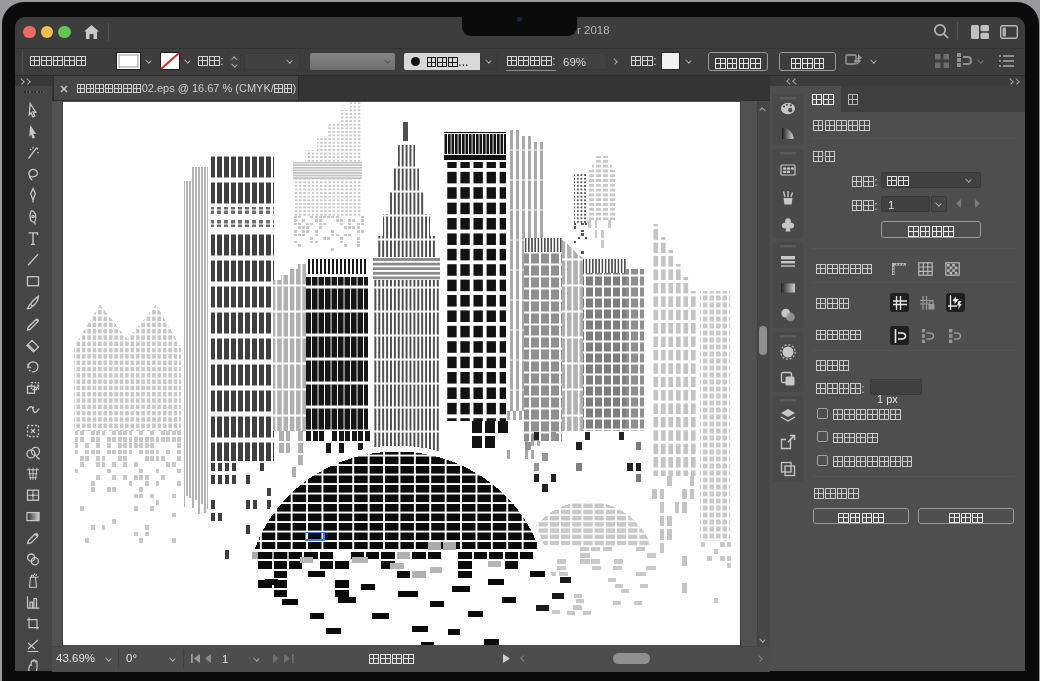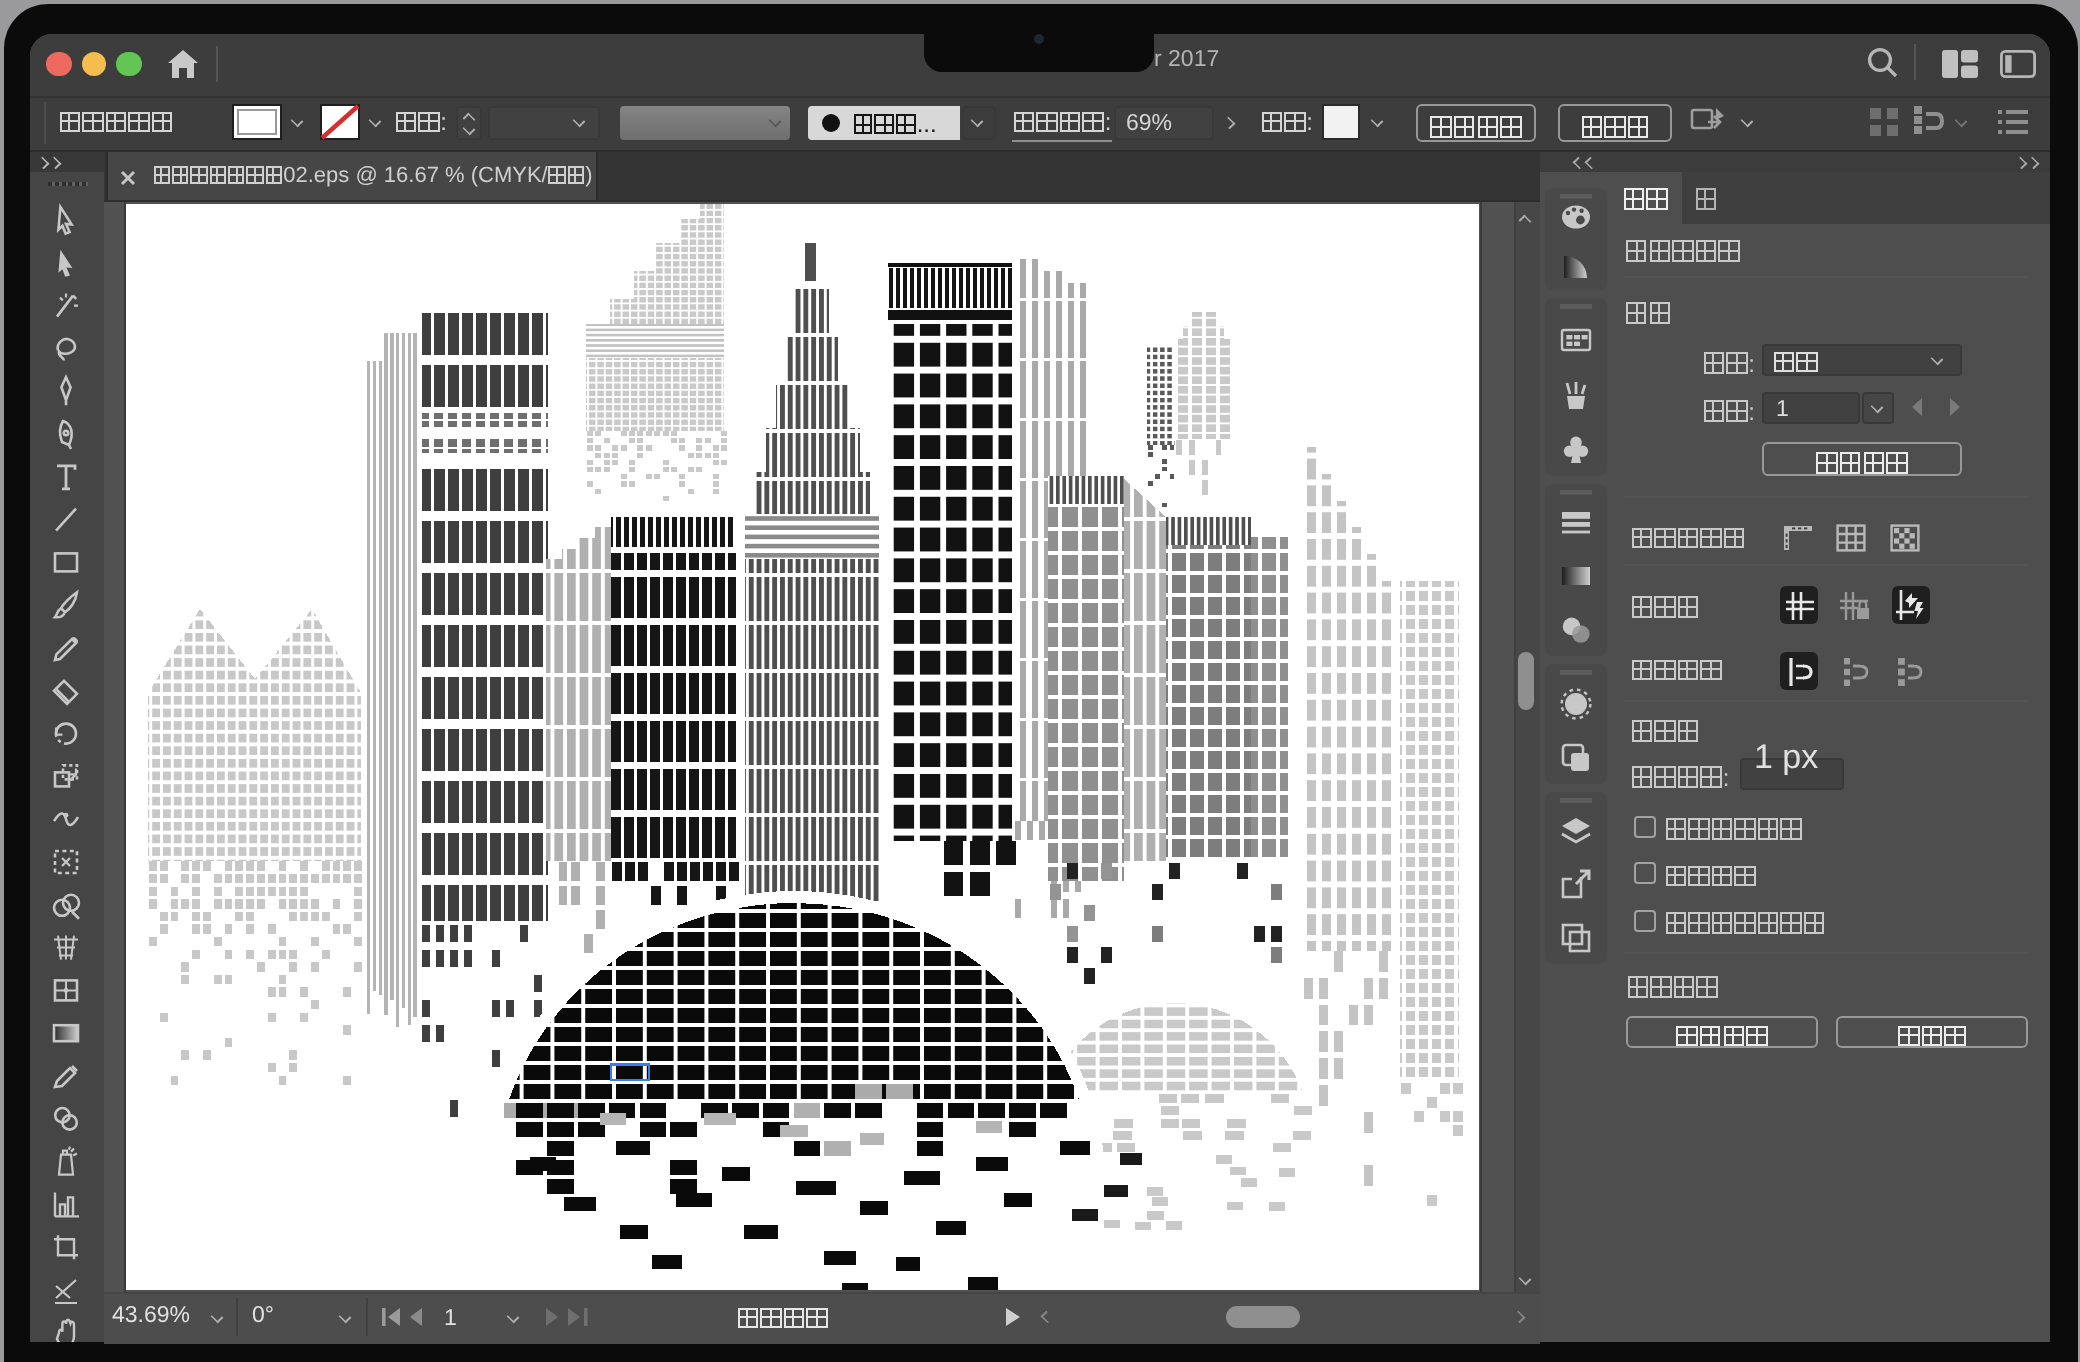--- a/index.html
+++ b/index.html
@@ -45,21 +45,21 @@
 <div id="screen"></div>
 
 <div id="titlebar"></div>
 <div class="tl" style="left:23px;background:#ee6a5f"></div>
 <div class="tl" style="left:40.5px;background:#f5bd4f"></div>
 <div class="tl" style="left:58px;background:#61c654"></div>
 <svg class="abs" style="left:83px;top:24px" width="17" height="16" viewBox="0 0 17 16">
       <path d="M8.5 1 L16 7.5 L14 7.5 L14 15 L10.5 15 L10.5 10 L6.5 10 L6.5 15 L3 15 L3 7.5 L1 7.5 Z" fill="#c9c9c9"></path>
     </svg>
 <div class="sep" style="left:108px;top:23px;height:18px;background:#555"></div>
-<div class="txt" style="left:577px;top:25px;font-size:11.5px;color:#b5b5b5">r 2017</div>
+<div class="txt" style="left:577px;top:25px;font-size:11.5px;color:#b5b5b5">r 2018</div>
 <svg class="abs" style="left:933px;top:22.5px" width="17" height="17" viewBox="0 0 17 17">
       <circle cx="7" cy="7" r="5.2" fill="none" stroke="#b5b5b5" stroke-width="1.7"></circle>
       <line x1="11" y1="11" x2="15" y2="15" stroke="#b5b5b5" stroke-width="1.7"></line>
     </svg>
 <div class="sep" style="left:956.5px;top:22px;height:18px;background:#555"></div>
 <svg class="abs" style="left:971px;top:24.5px" width="18" height="14" viewBox="0 0 18 14">
       <rect x="0" y="0" width="8" height="14" rx="1.5" fill="#c0c0c0"></rect>
       <rect x="9.5" y="0" width="8.5" height="6.2" rx="1.5" fill="#c0c0c0"></rect>
       <rect x="9.5" y="7.8" width="8.5" height="6.2" rx="1.5" fill="#c0c0c0"></rect>
     </svg>
@@ -1047,21 +1047,21 @@
         <rect x="1" y="0" width="3.4" height="3.4"></rect>
         <rect x="1" y="5.3" width="3.4" height="3.4"></rect>
         <rect x="1" y="10.6" width="3.4" height="3.4"></rect>
       </g>
       <path d="M6 4 L9 4 M6 10 L9 10 M8.5 4 Q12.5 4 12.5 7 Q12.5 10 8.5 10" fill="none" stroke="#9a9a9a" stroke-width="1.4"></path>
     </svg>
 <div class="hsep" style="left:812px;top:349.8px;width:202px"></div>
 <div class="lbl" style="left:815px;top:359.5px"><i class="z"></i><i class="z"></i><i class="z"></i></div>
 <div class="lbl" style="left:815px;top:382.5px"><i class="z"></i><i class="z"></i><i class="z"></i><i class="z"></i>:</div>
 <div class="fld" style="left:870px;top:379px;width:52px;height:16px"></div>
-<div class="txt" style="left:877px;top:370px;font-size:17px;color:#e0e0e0">1 px</div>
+<div class="txt" style="left:877px;top:394px;font-size:11px;color:#e0e0e0">1 px</div>
 <div class="ckb" style="left:816.5px;top:407.5px"></div>
 <div class="lbl" style="left:832px;top:408.5px"><i class="z"></i><i class="z"></i><i class="z"></i><i class="z"></i><i class="z"></i><i class="z"></i></div>
 <div class="ckb" style="left:816.5px;top:431px"></div>
 <div class="lbl" style="left:832px;top:432px"><i class="z"></i><i class="z"></i><i class="z"></i><i class="z"></i></div>
 <div class="ckb" style="left:816.5px;top:454.5px"></div>
 <div class="lbl" style="left:832px;top:455.5px"><i class="z"></i><i class="z"></i><i class="z"></i><i class="z"></i><i class="z"></i><i class="z"></i><i class="z"></i></div>
 <div class="hsep" style="left:812px;top:476.4px;width:202px"></div>
 <div class="lbl" style="left:813px;top:487.5px"><i class="z"></i><i class="z"></i><i class="z"></i><i class="z"></i></div>
 <div class="btn" style="left:813px;top:507.5px;width:96px;height:16.5px;padding-top:2.5px"><i class="z"></i><i class="z"></i><i class="z"></i><i class="z"></i></div>
 <div class="btn" style="left:918px;top:507.5px;width:96px;height:16.5px;padding-top:2.5px"><i class="z"></i><i class="z"></i><i class="z"></i></div>

